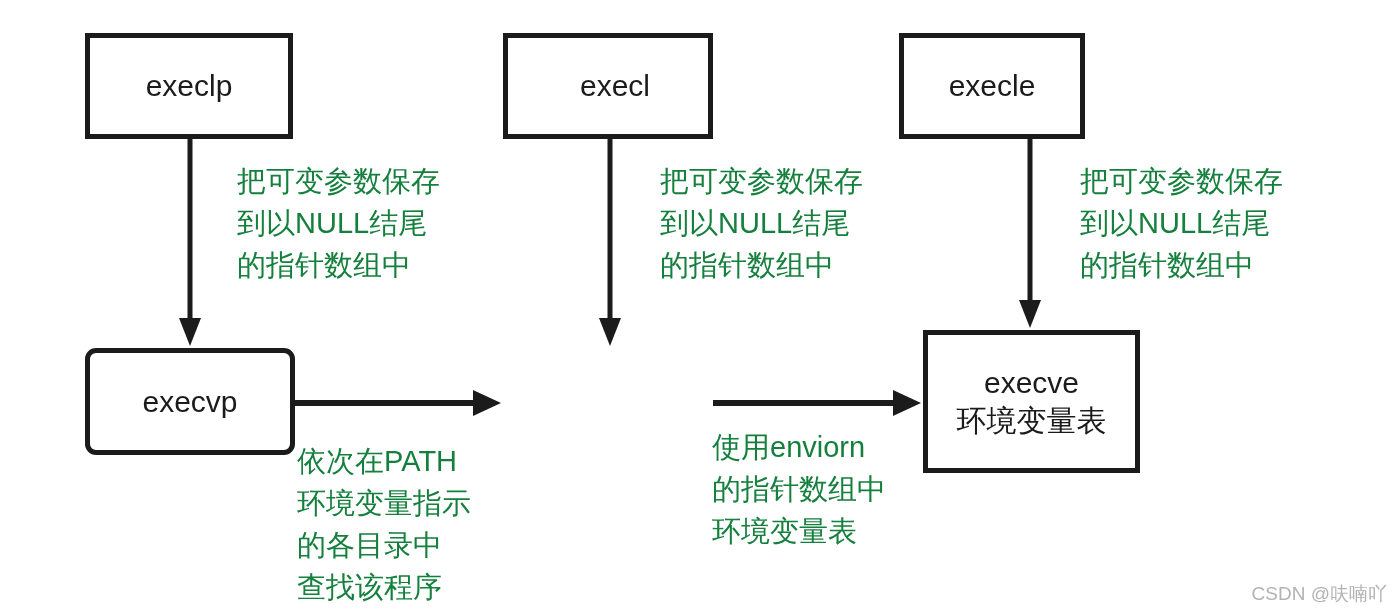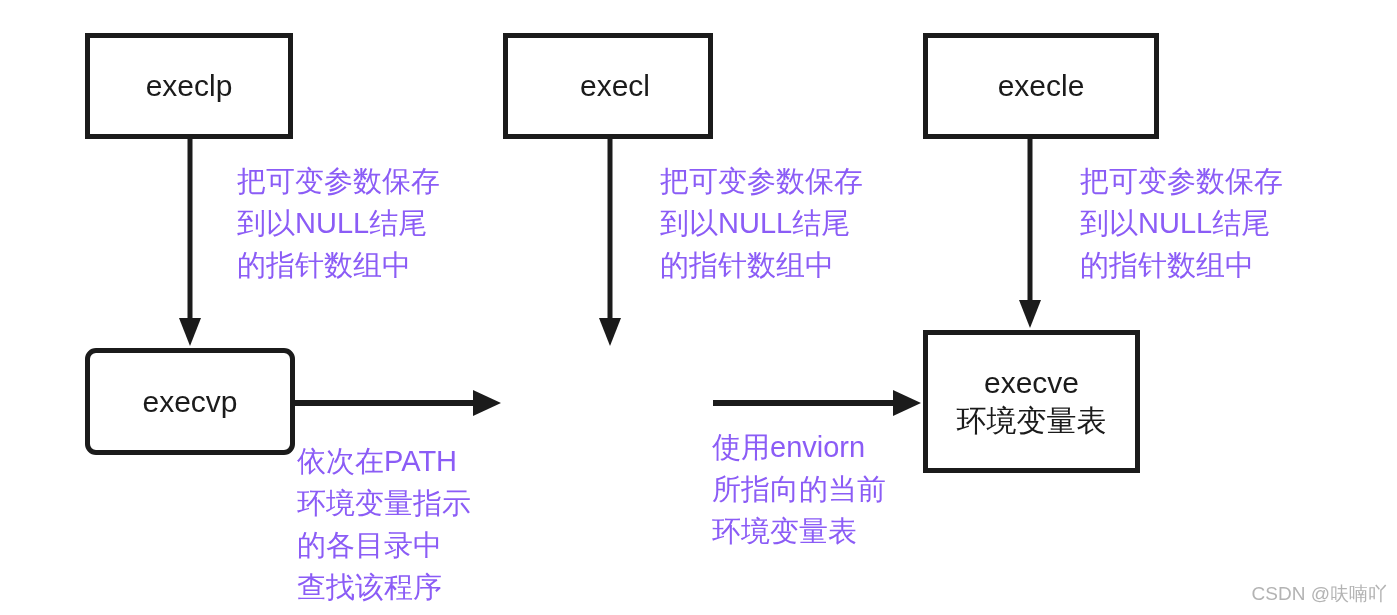--- a/index.html
+++ b/index.html
@@ -31,30 +31,30 @@
     display: flex;
     flex-direction: column;
     align-items: center;
     justify-content: center;
     font-size: 30px;
     line-height: 1.25;
     text-align: center;
   }
   .box-execlp { left: 85px;  top: 33px;  width: 208px; height: 106px; }
   .box-execl  { left: 503px; top: 33px;  width: 210px; height: 106px; padding-left: 14px; }
-  .box-execle { left: 923px; top: 33px;  width: 236px; height: 106px; }
+  .box-execle { left: 899px; top: 33px;  width: 186px; height: 106px; }
   .box-execvp { left: 85px;  top: 348px; width: 210px; height: 107px; border-radius: 11px; }
   .box-execv  { left: 503px; top: 348px; width: 210px; height: 107px; }
   .box-execve { left: 923px; top: 330px; width: 217px; height: 143px; }
   .annotation {
     position: absolute;
     white-space: pre-line;
     font-size: 29px;
     line-height: 42px;
-    color: #8b5cf6;
+    color: #15803d;
   }
   .ann-v1 { left: 237px;  top: 160px; }
   .ann-v2 { left: 660px;  top: 160px; }
   .ann-v3 { left: 1080px; top: 160px; }
   .ann-h1 { left: 297px;  top: 424px; margin-top: 16px; }
   .ann-h2 { left: 712px;  top: 426px; }
   .watermark {
     position: absolute;
     right: 10px;
     top: 581px;
@@ -128,18 +128,18 @@
   <div class="annotation ann-v3">把可变参数保存
 到以NULL结尾
 的指针数组中</div>
 
   <div class="annotation ann-h1">依次在PATH
 环境变量指示
 的各目录中
 查找该程序</div>
 
   <div class="annotation ann-h2">使用enviorn
-所指向的当前
+的指针数组中
 环境变量表</div>
 
   <div class="watermark">CSDN @呋喃吖</div>
 
 </div>
 
 </body></html>

